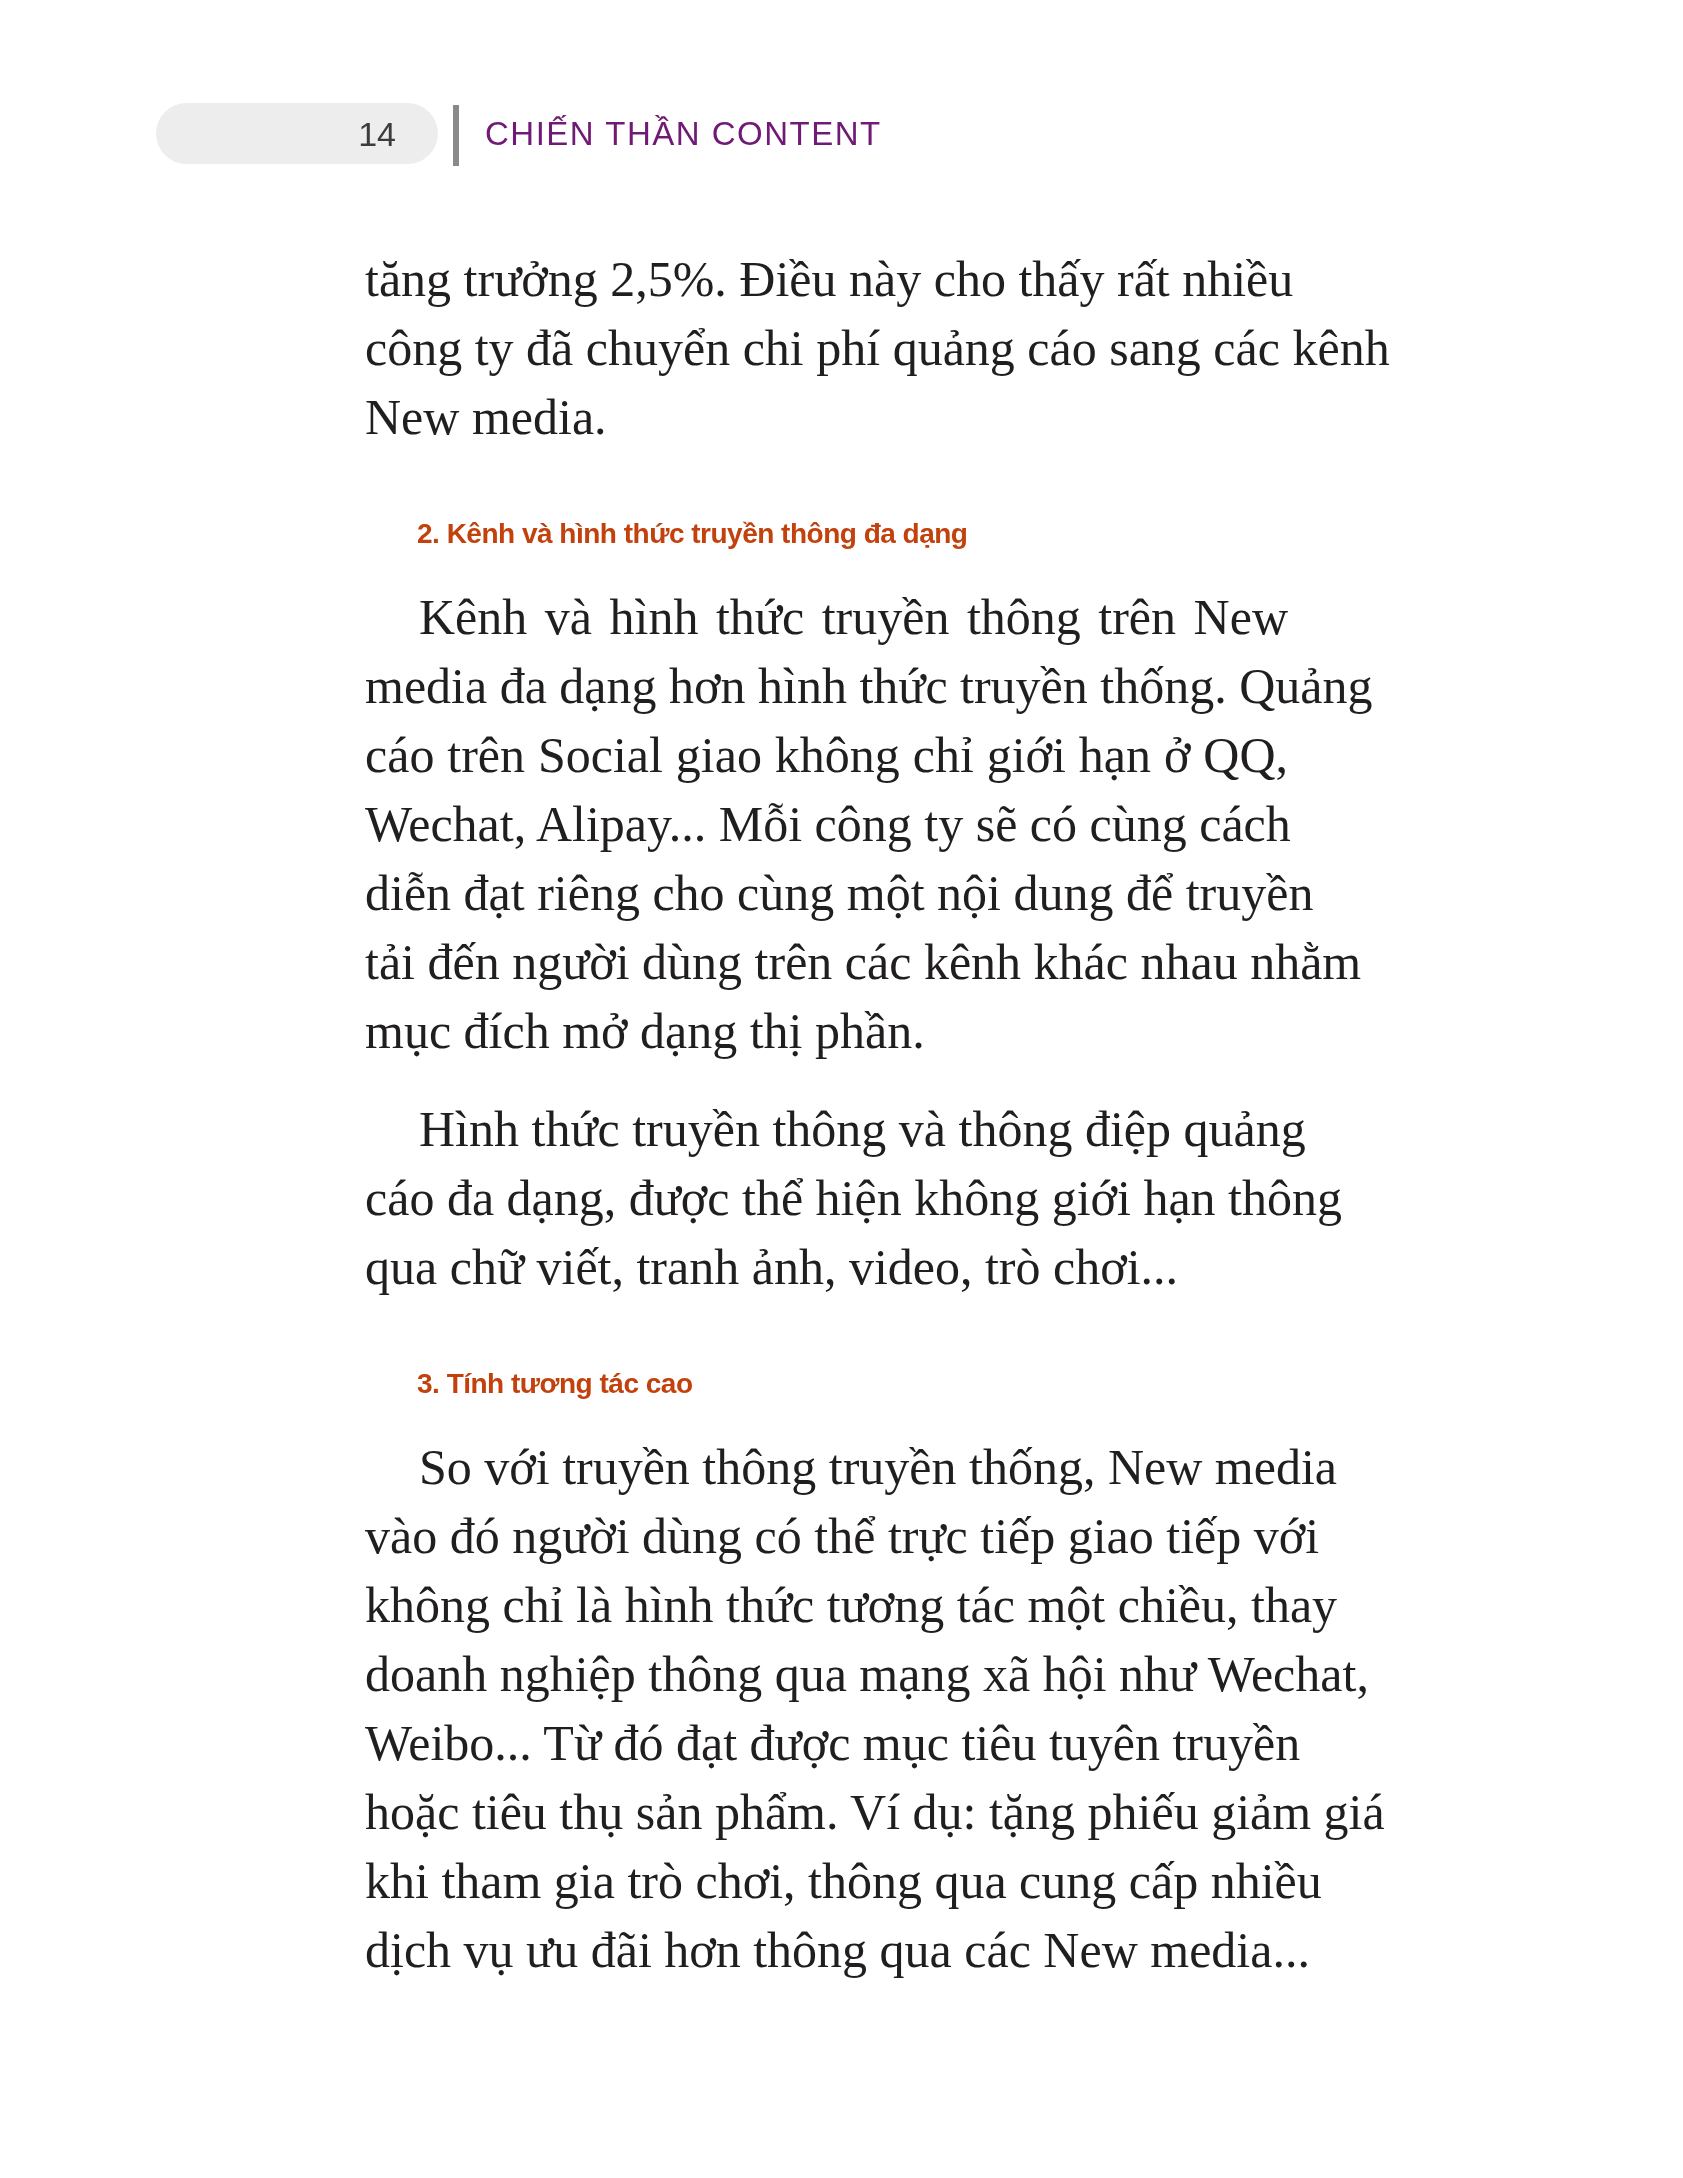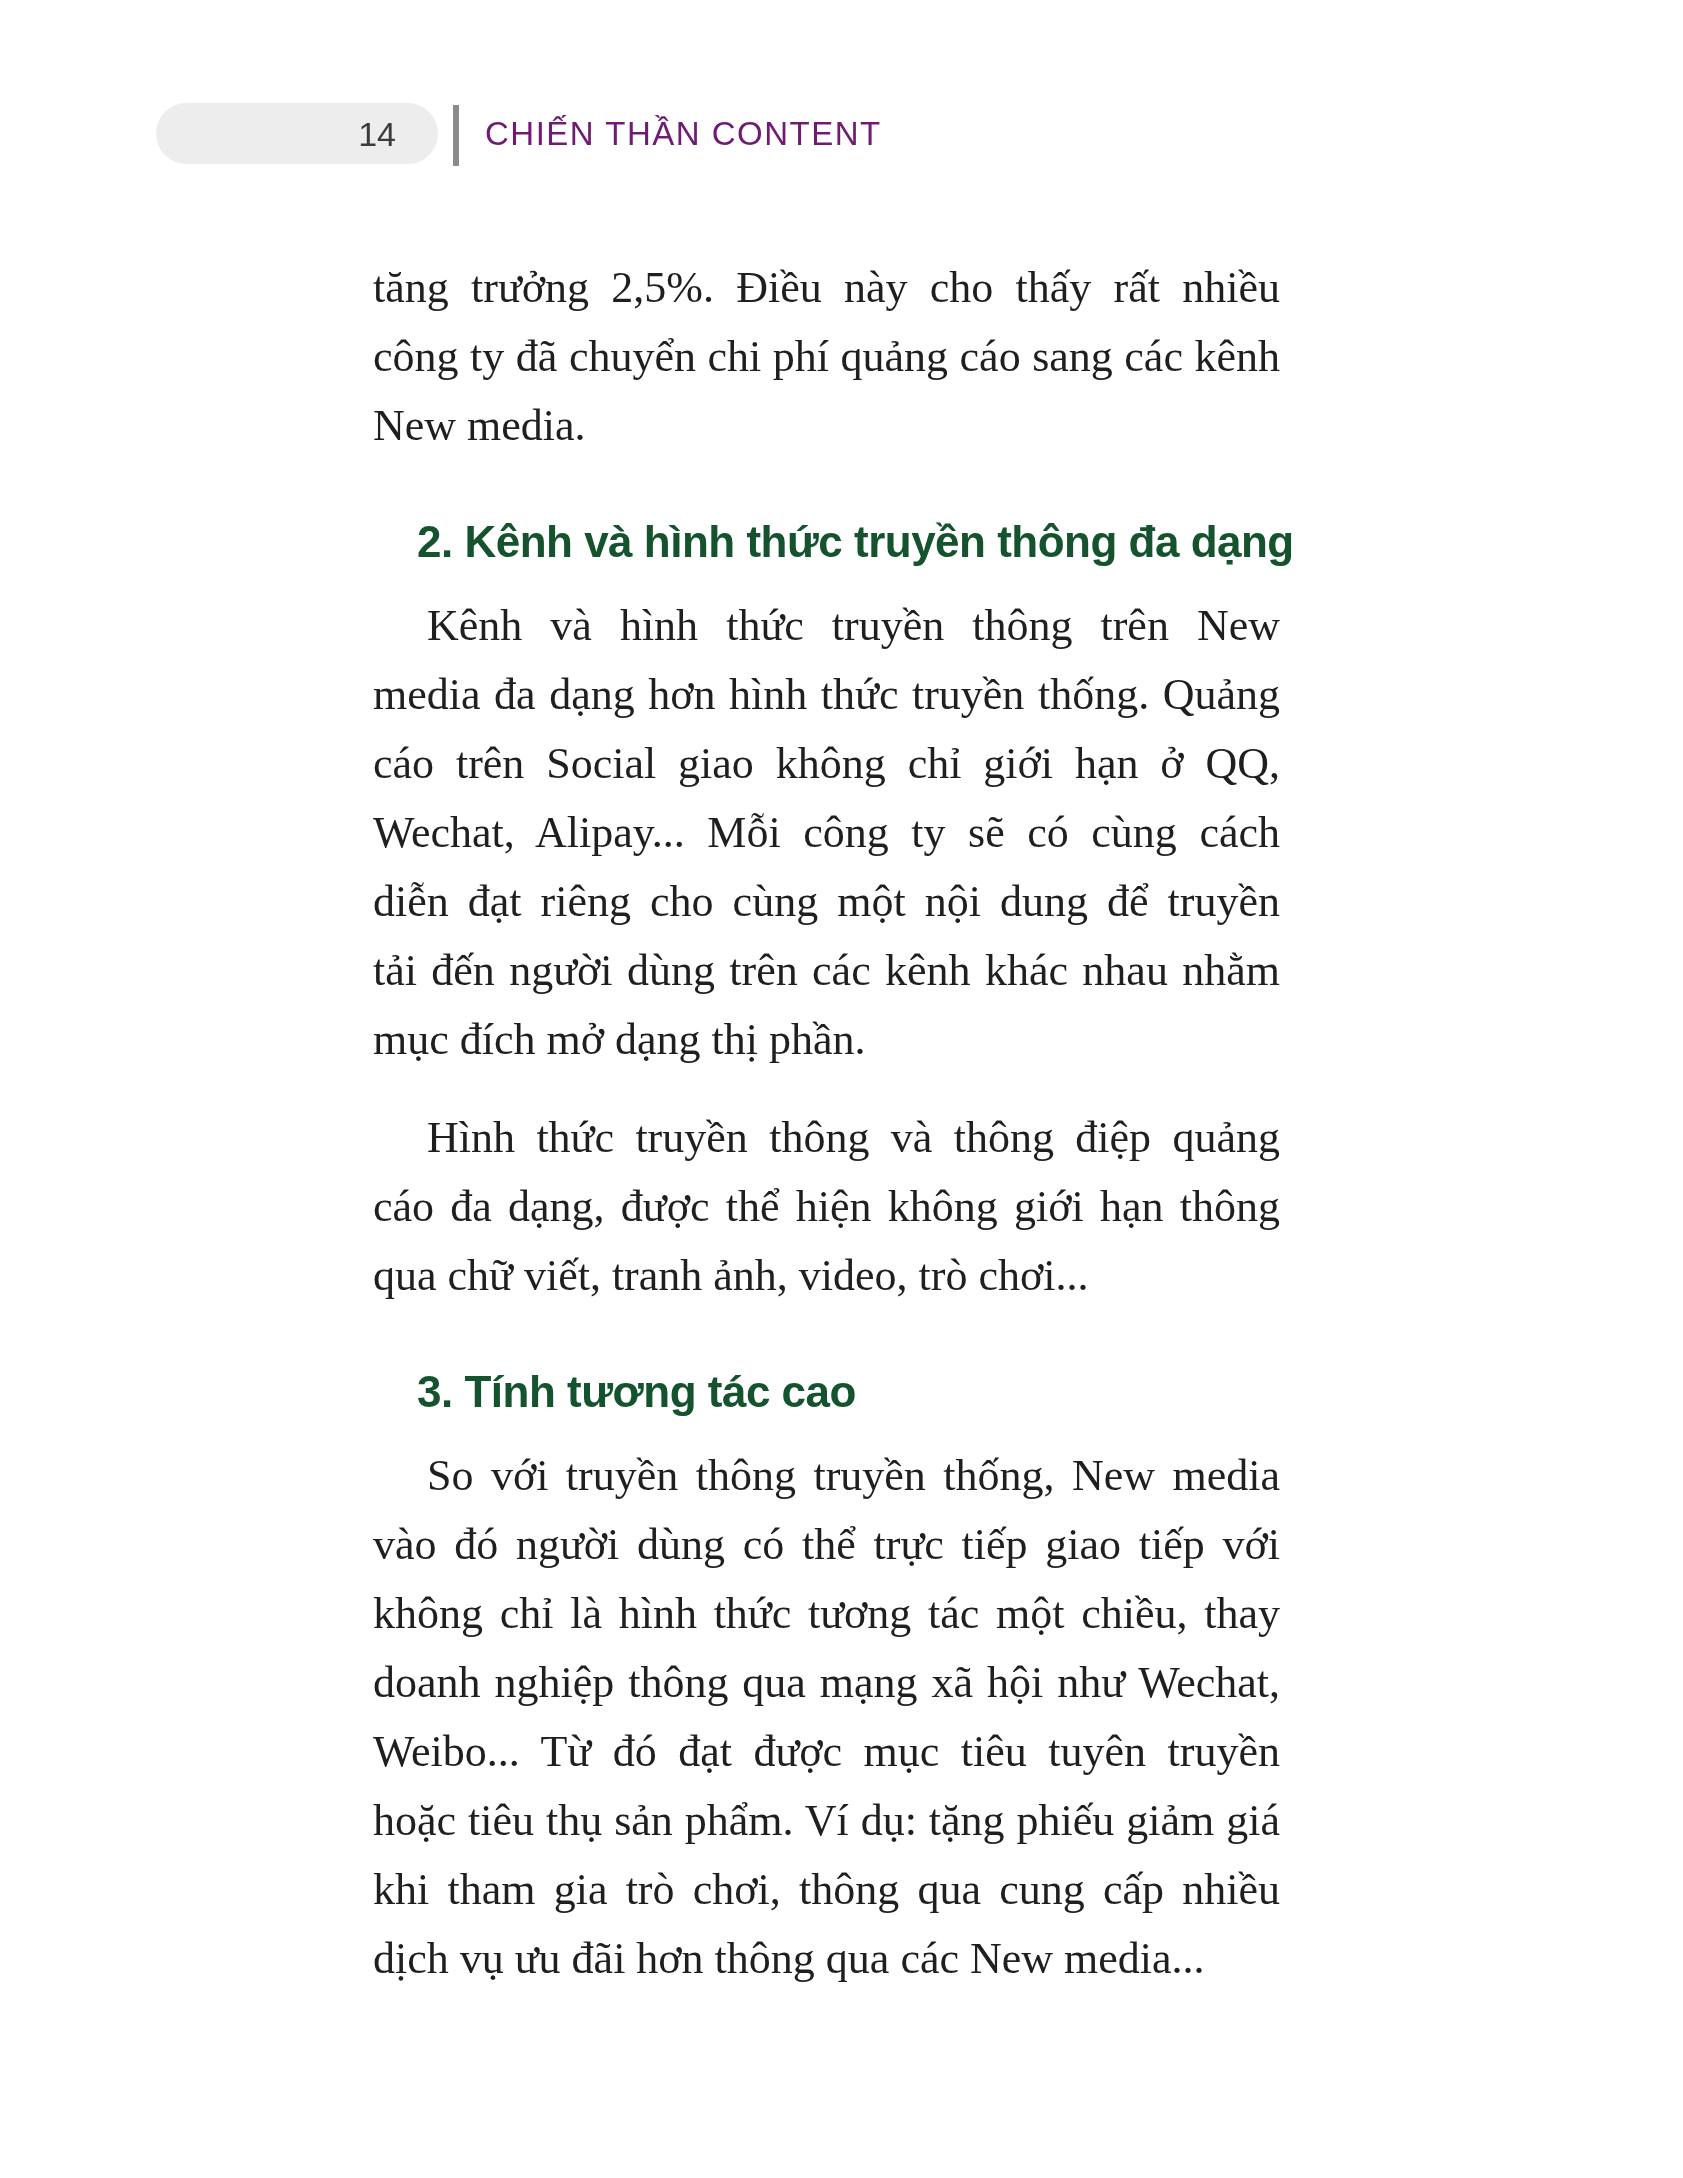--- a/index.html
+++ b/index.html
@@ -69,44 +69,44 @@
 
   
   #content {
     position: absolute;
     left: 361px;
     top: 241px;
     width: 931px;
     color: #211e1f;
   }
   .para {
-    margin: 12px;
-    font-size: 44px;
+    margin: 4px;
+    font-size: 50px;
     line-height: 69px;
   }
   .para + .para { margin-top: 29px; }
   .line {
     text-align: justify;
     text-align-last: justify;
     white-space: nowrap;
   }
   .line.last {
     text-align: right;
     text-align-last: left;
   }
   .line.indent { padding-left: 54px; }
   .heading {
     margin: 47px 0 0 0;
     padding-left: 56px;
     font-family: "Liberation Sans", sans-serif;
     font-weight: bold;
-    font-size: 44px;
+    font-size: 28px;
     line-height: 69px;
     letter-spacing: -0.5px;
-    color: #14532d;
+    color: #c2410c;
     white-space: nowrap;
   }
   .heading + .para { margin-top: 15px; }
 </style>
 </head>
 <body>
 
 <div id="page">
 
   <div id="header">

